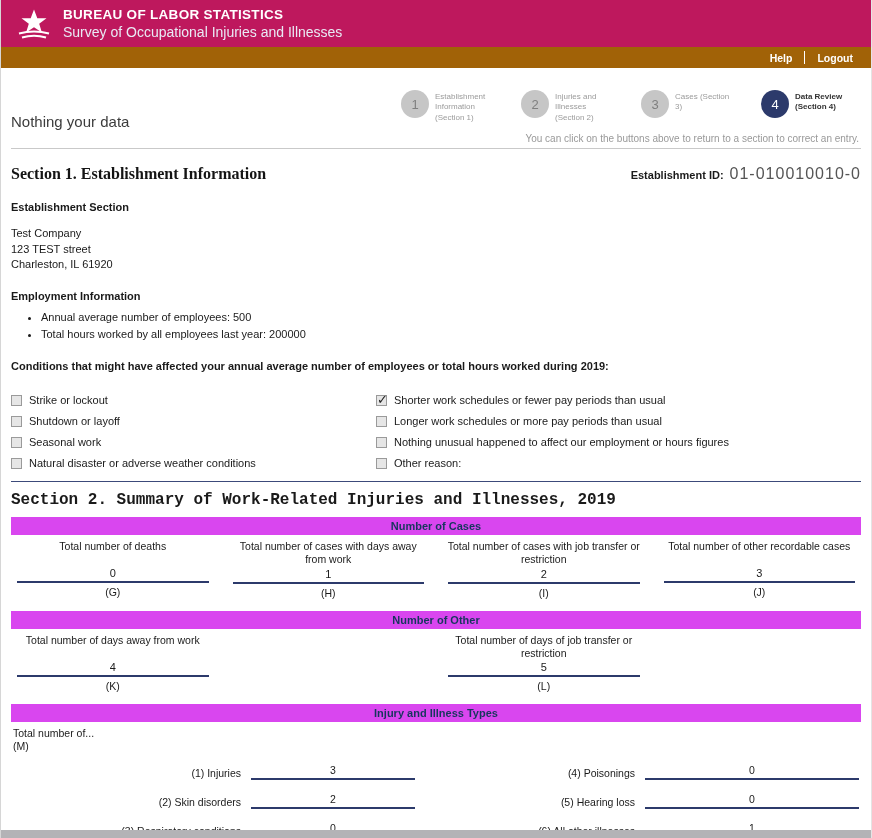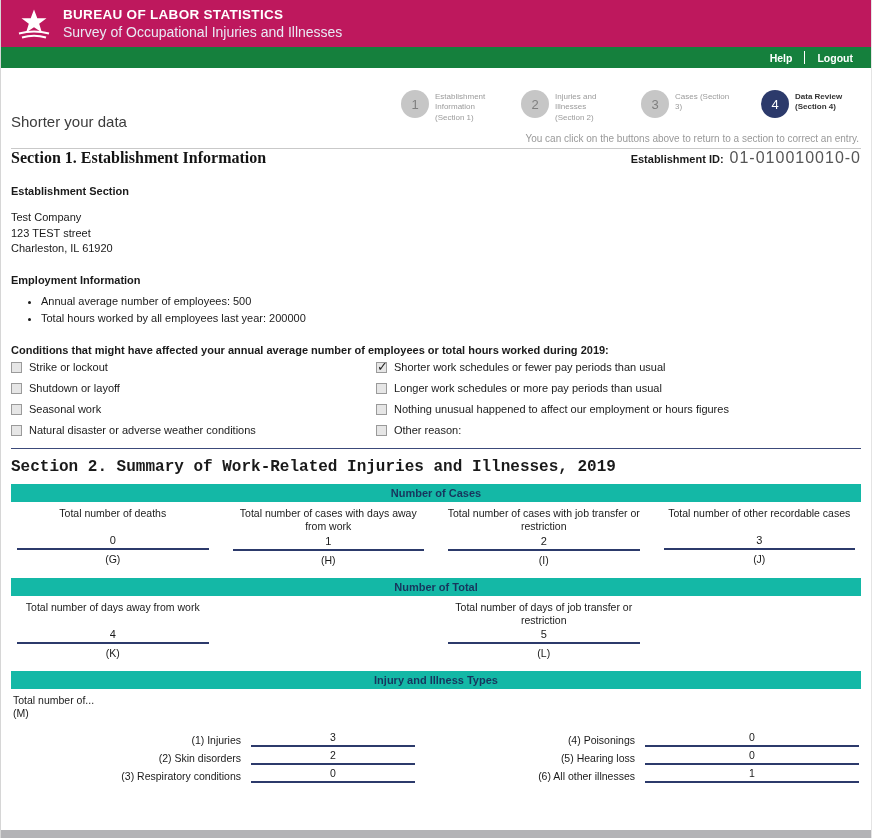--- a/index.html
+++ b/index.html
@@ -8,63 +8,63 @@
     width:872px; height:838px; position:relative; overflow:hidden;
     font-family:"Liberation Sans","DejaVu Sans",sans-serif; color:#1a1a1a;
     border-left:1px solid #d6d6d6; border-right:1px solid #e4e4e4;
   }
   
   .topbar { background:#be185d; height:47px; display:flex; align-items:center; padding:0 16px; gap:12px; }
   .logo { display:flex; align-items:center; }
   .org-title { color:#fff; font-weight:bold; font-size:13.5px; letter-spacing:.3px; }
   .org-sub { color:#e9eaf5; font-size:14px; margin-top:2px; }
   
-  .redbar { background:#15803d; height:21px; display:flex; justify-content:flex-end; align-items:center; gap:12px; padding:0 18px; }
+  .redbar { background:#a16207; height:21px; display:flex; justify-content:flex-end; align-items:center; gap:12px; padding:0 18px; }
   .util-link { color:#fff; font-size:10.5px; font-weight:bold; text-decoration:none; cursor:pointer; }
   .util-sep { width:1px; height:13px; background:#fff; display:inline-block; }
   
   .content { padding:0 10px; }
   .header-block { display:flex; justify-content:space-between; align-items:flex-end; padding-top:22px; }
   .page-title { font-size:15px; font-weight:normal; color:#3c3c3c; line-height:1; padding-bottom:2px; }
   .stepper { display:flex; gap:24px; margin-bottom:8px; padding-right:4px; }
   .step { display:flex; gap:6px; align-items:flex-start; cursor:pointer; }
   .step-circle { width:28px; height:28px; border-radius:50%; background:#c6c6c6; color:#7f7f7f;
     display:flex; align-items:center; justify-content:center; font-size:13px; flex:0 0 auto; }
   .step.active .step-circle { background:#2c3a6b; color:#fff; }
   .step-label { font-size:8px; color:#9b9b9b; width:62px; line-height:1.3; padding-top:2px; }
   .step.active .step-label { color:#333; font-weight:bold; }
   .note-row { text-align:right; font-size:10px; color:#999; border-bottom:1px solid #c9c9c9; padding:2px 2px 4px; }
   
-  .sec-header { display:flex; justify-content:space-between; align-items:center; margin-top:0; }
+  .sec-header { display:flex; justify-content:space-between; align-items:center; margin-top:16px; }
   .sec-title { font-family:"Liberation Serif","DejaVu Serif",serif; font-size:16px; font-weight:bold; color:#141414; }
   .estid-label { font-size:11px; font-weight:bold; }
   .estid-value { font-size:16px; color:#555; letter-spacing:1px; margin-left:6px; font-weight:normal; }
   .block-heading { font-size:11px; font-weight:bold; margin-top:18px; }
   .addr { font-size:11px; margin-top:13px; line-height:1.4; }
   .addr .company { font-weight:normal; }
   ul.bullets { margin:7px 0 0 30px; font-size:11px; line-height:1.5; }
-  .cond-grid { display:grid; grid-template-columns:365px 1fr; margin-top:5px; }
+  .cond-grid { display:grid; grid-template-columns:365px 1fr; margin-top:22px; }
   .cond-col { display:flex; flex-direction:column; gap:9px; }
   .cond-item { display:flex; align-items:flex-start; gap:7px; font-size:11px; }
   .cb { width:11px; height:11px; background:#e6e6e6; border:1px solid #9a9a9a; display:inline-block;
     position:relative; flex:0 0 auto; margin-top:1px; cursor:default; }
   .cb[data-checked="true"]::after { content:"\2713"; position:absolute; left:0; top:-4px;
     font-size:13px; font-weight:bold; color:#222; }
   .rule { border-top:1px solid #3c4a7a; margin-top:12px; }
   
   .sec2-title { font-family:Liberation Mono, monospace; font-size:16px; font-weight:bold; margin-top:9px; }
-  .band { background:#14b8a6; color:#17365d; font-weight:bold; font-size:11px; text-align:center; padding:3px 0; margin-top:8px; }
+  .band { background:#d946ef; color:#17365d; font-weight:bold; font-size:11px; text-align:center; padding:3px 0; margin-top:8px; }
   .num-grid { display:grid; grid-template-columns:repeat(4,1fr); column-gap:16px; padding:5px 2px 0; }
   .cell-label { font-size:10.5px; text-align:center; min-height:26px; line-height:1.25; }
   .value-line { border-bottom:2px solid #2c3a6b; text-align:center; font-size:11px; padding:0 0 2px; margin:1px 4px 0; }
   .cell-letter { text-align:center; font-size:10.5px; padding:3px 0 4px; }
   .col3 { grid-column:3; }
   .types-intro { font-size:10.5px; margin:5px 0 0 2px; line-height:1.3; }
   .types-grid { display:grid; grid-template-columns:1fr 1fr; column-gap:42px; margin-top:10px; padding:0 2px; }
-  .type-col { display:flex; flex-direction:column; gap:2px; }
+  .type-col { display:flex; flex-direction:column; gap:13px; }
   .type-row { display:flex; align-items:flex-end; font-size:10.5px; }
   .type-label { text-align:right; padding-right:10px; padding-bottom:1px; }
   .col-left .type-label { flex:0 0 238px; }
   .col-right .type-label { flex:0 0 188px; }
   .type-line { flex:1; border-bottom:2px solid #2c3a6b; text-align:center; padding-bottom:2px; }
   
   .footer-bar { position:absolute; left:0; right:0; bottom:0; height:8px; background:#b3b3b6; }
 </style>
 </head>
 <body>
@@ -85,21 +85,21 @@
 
 <nav class="redbar">
   <a class="util-link">Help</a>
   <span class="util-sep"></span>
   <a class="util-link">Logout</a>
 </nav>
 
 <div class="content">
 
   <div class="header-block">
-    <h1 class="page-title">Shorter your data</h1>
+    <h1 class="page-title">Nothing your data</h1>
     <div class="stepper">
       <div class="step">
         <span class="step-circle">1</span>
         <span class="step-label">Establishment Information (Section 1)</span>
       </div>
       <div class="step">
         <span class="step-circle">2</span>
         <span class="step-label">Injuries and Illnesses (Section 2)</span>
       </div>
       <div class="step">
@@ -195,21 +195,21 @@
       <div class="value-line"><span>2</span></div>
       <div class="cell-letter">(I)</div>
     </div>
     <div>
       <div class="cell-label">Total number of other recordable cases</div>
       <div class="value-line"><span>3</span></div>
       <div class="cell-letter">(J)</div>
     </div>
   </div>
 
-  <div class="band">Number of Total</div>
+  <div class="band">Number of Other</div>
   <div class="num-grid">
     <div>
       <div class="cell-label">Total number of days away from work</div>
       <div class="value-line"><span>4</span></div>
       <div class="cell-letter">(K)</div>
     </div>
     <div class="col3">
       <div class="cell-label">Total number of days of job transfer or restriction</div>
       <div class="value-line"><span>5</span></div>
       <div class="cell-letter">(L)</div>

